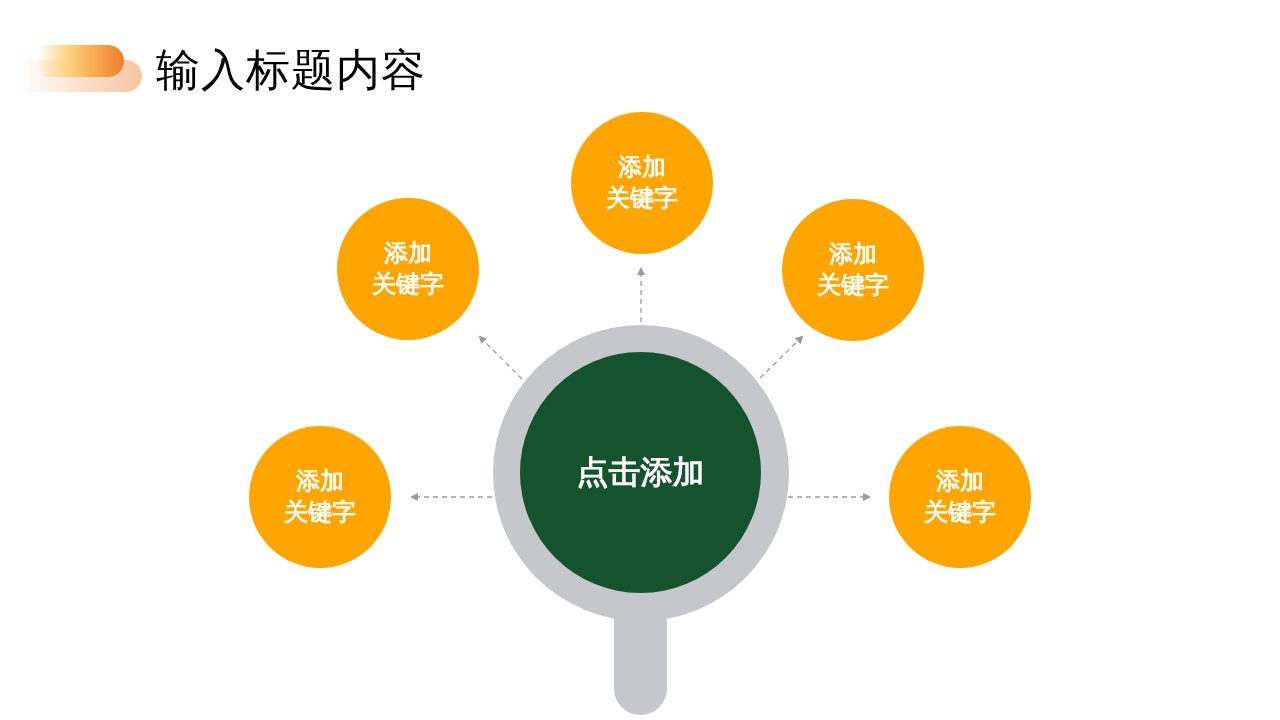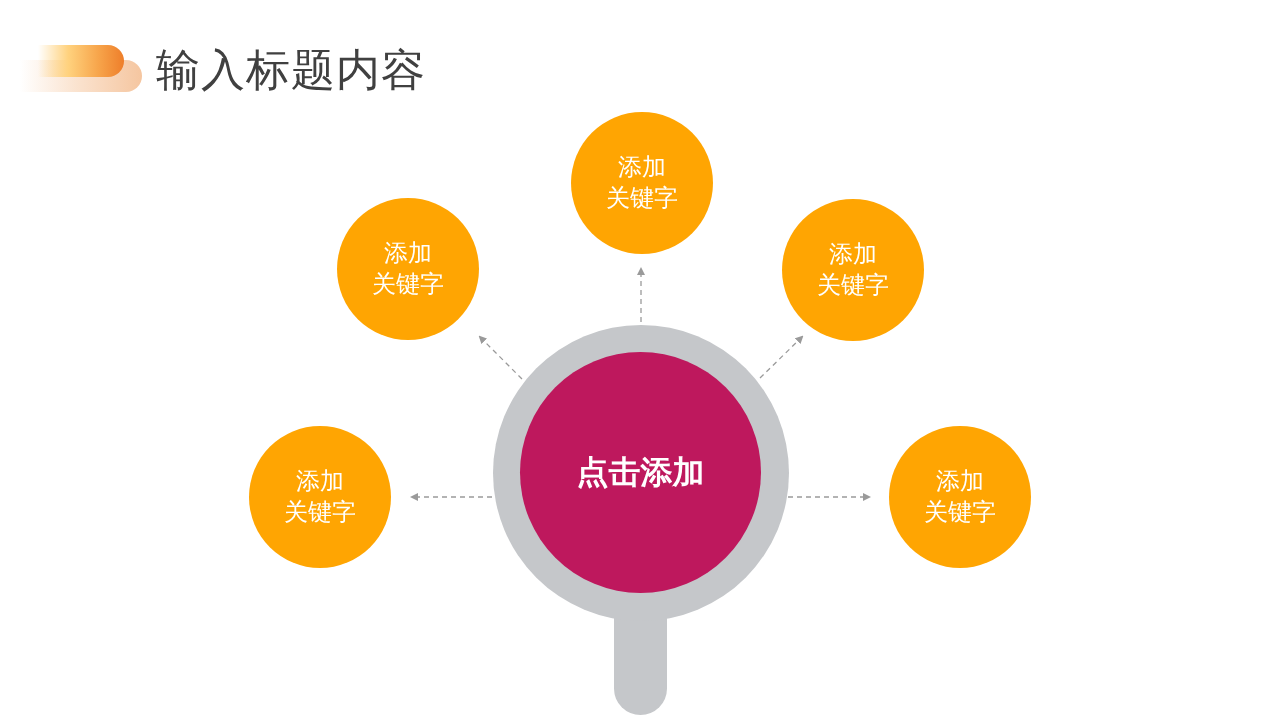--- a/index.html
+++ b/index.html
@@ -14,42 +14,42 @@
       border-radius: 0 16px 16px 0;
       background: linear-gradient(90deg, rgba(247,205,170,0) 0%, rgba(247,205,170,0.55) 45%, #f5c6a0 100%);
     }
     .pill-front {
       position: absolute; left: 38px; top: 45px; width: 86px; height: 32px;
       border-radius: 0 16px 16px 0;
       background: linear-gradient(90deg, rgba(255,210,120,0) 0%, #ffd27e 35%, #f7a54b 70%, #ee7e2a 100%);
     }
     .title {
       position: absolute; left: 156px; top: 44px; height: 52px; line-height: 52px;
-      font-size: 44px; color: #404040; letter-spacing: 1px; white-space: nowrap;
+      font-size: 44px; color: #000000; letter-spacing: 1px; white-space: nowrap;
     }
     svg.links { position: absolute; left: 0; top: 0; width: 1280px; height: 720px; }
     .node {
       position: absolute; width: 142px; height: 142px; border-radius: 50%;
       background: #FFA502;
       display: flex; flex-direction: column; align-items: center; justify-content: center;
-      color: #ffffff; font-weight: normal; font-size: 24px; line-height: 31px;
+      color: #ffffff; font-weight: bold; font-size: 24px; line-height: 31px;
       text-align: center;
     }
     .node span { display: block; white-space: nowrap; }
     .lens-ring {
       position: absolute; left: 493px; top: 325px; width: 296px; height: 296px;
       border-radius: 50%; background: #C5C7CA;
     }
     .handle {
       position: absolute; left: 614px; top: 600px; width: 53px; height: 115px;
       background: #C5C7CA; border-radius: 0 0 27px 27px;
     }
     .center-node {
       position: absolute; left: 520px; top: 352px; width: 241px; height: 241px;
-      border-radius: 50%; background: #be185d;
+      border-radius: 50%; background: #14532d;
       display: flex; flex-direction: column; align-items: center; justify-content: center;
       color: #ffffff; font-weight: bold; font-size: 32px; line-height: 41px;
       text-align: center;
     }
     .center-node span { display: block; white-space: nowrap; }
   </style>
 </head>
 <body>
 
 <div class="deco">

